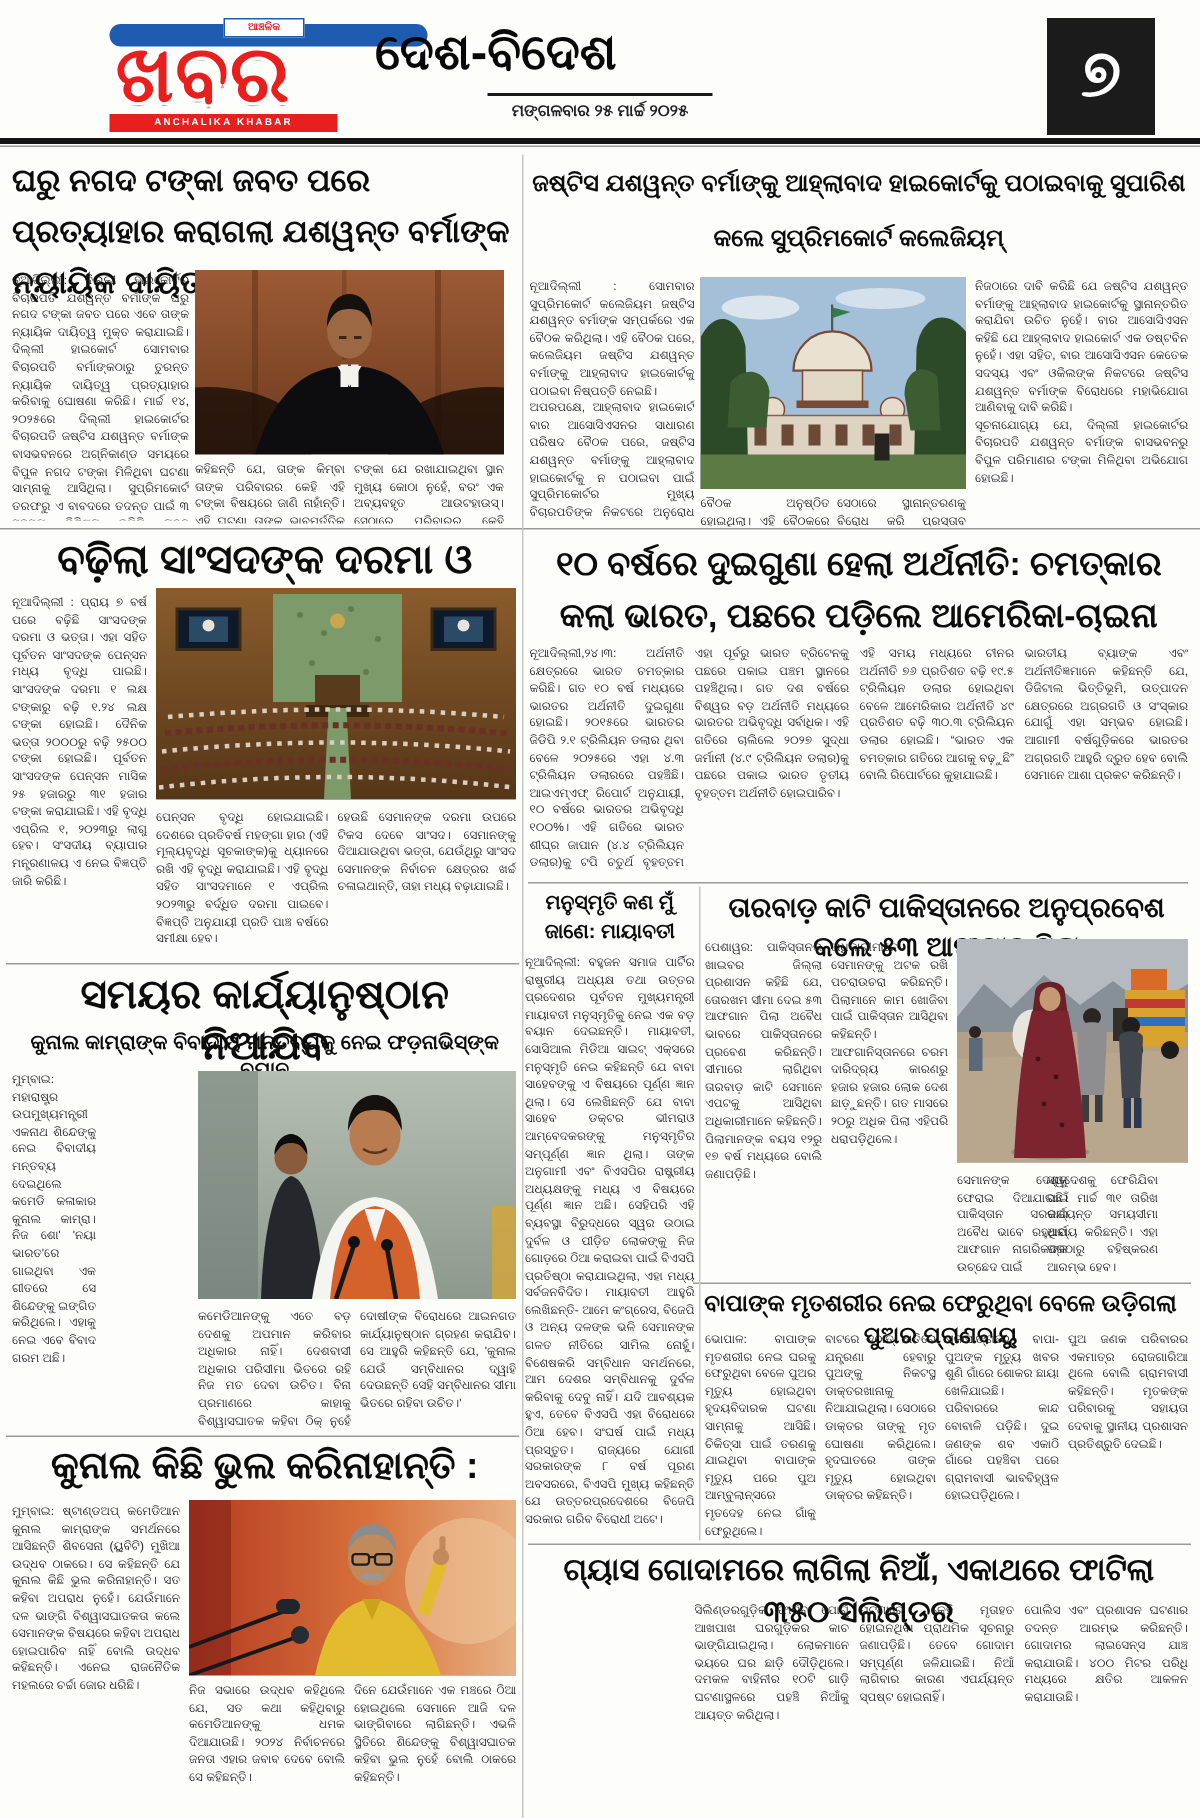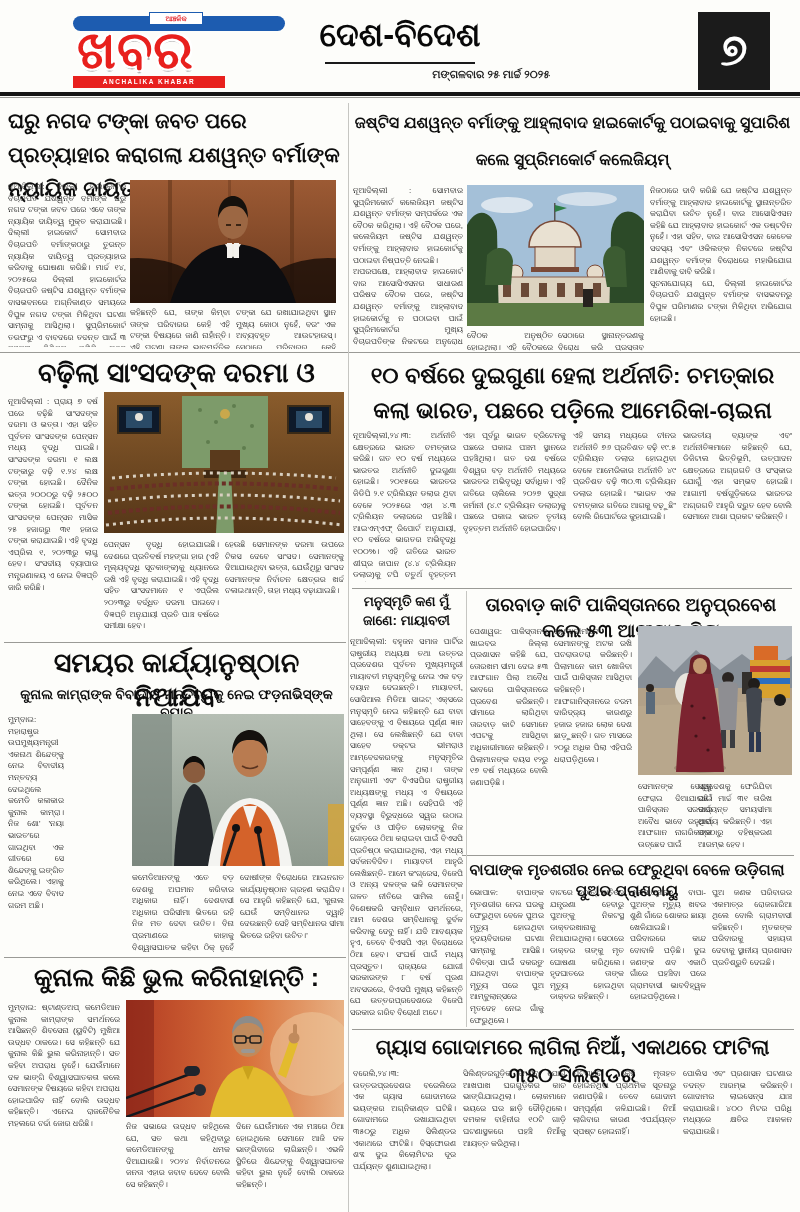--- a/index.html
+++ b/index.html
@@ -11,22 +11,22 @@
   .rule-h{background:#9a9a96;height:1px;}
   .rule-v{background:#c6c6c2;width:1px;}
   .photo{overflow:hidden;background:#777;}
   .photo svg{display:block;}
   
   .logo-blue{background:#1d5cb0;border-radius:9px;}
   .logo-toplabel{background:#fff;color:#e31e24;font-size:7px;font-weight:bold;text-align:center;line-height:11px;border:1px solid #1d5cb0;}
   .logo-main{color:#e8201d;font-weight:bold;font-size:52px;line-height:52px;letter-spacing:1px;
      text-shadow:-2px -2px 0 #fff,2px -2px 0 #fff,-2px 2px 0 #fff,2px 2px 0 #fff,0 3px 0 #b3b3b3;}
   .logo-redbar{background:#e8201d;color:#fff;font-size:6.5px;font-weight:bold;letter-spacing:1.5px;text-align:center;line-height:12px;}
-  .section-title{font-weight:bold;font-size:33px;line-height:38px;color:#080808;text-align:center;}
-  .date-line{font-size:11px;font-weight:bold;color:#222;text-align:right;}
+  .section-title{font-weight:bold;font-size:33px;line-height:38px;color:#080808;}
+  .date-line{font-size:11px;font-weight:bold;color:#222;text-align:center;}
   .pagebox{background:#1b1b1b;color:#fff;text-align:center;}
   .pagebox span{font-size:44px;line-height:76px;font-weight:bold;}
   .thickrule{background:#151515;}
 </style>
 </head>
 <body>
 
 <div class="page">
 
   <div class="abs" style="left:28px;top:12px;width:222px;height:78px;margin-left:43px;">
@@ -201,21 +201,21 @@
       <circle cx="58" cy="110" r="1.6" fill="#3f1218"></circle>
         <circle cx="70" cy="124" r="1.6" fill="#3f1218"></circle>
     </svg>
   </div>
   <div class="abs bcol" style="left:638px;top:781px;width:74px;height:71px;">ସେମାନଙ୍କ ଦେଶକୁ ଫେରାଇ ଦିଆଯାଇଛି। ପାକିସ୍ତାନ ସରକାର ଅବୈଧ ଭାବେ ରହୁଥିବା ଆଫଗାନ ନାଗରିକଙ୍କ ଉଚ୍ଛେଦ ପାଇଁ</div>
   <div class="abs bcol" style="left:698px;top:781px;width:74px;height:71px;">ସ୍ୱଦେଶକୁ ଫେରିଯିବା ପାଇଁ ମାର୍ଚ୍ଚ ୩୧ ତାରିଖ ପର୍ଯ୍ୟନ୍ତ ସମୟସୀମା ଧାର୍ଯ୍ୟ କରିଛନ୍ତି। ଏହା ପରଠାରୁ ବହିଷ୍କରଣ ଆରମ୍ଭ ହେବ।</div>
 
   <div class="abs rule-h" style="left:462px;top:855px;width:332px;"></div>
 
   <div class="abs hl" style="left:462px;top:859px;width:330px;font-size:15.5px;line-height:21px;">ବାପାଙ୍କ ମୃତଶରୀର ନେଇ ଫେରୁଥିବା ବେଳେ ଉଡ଼ିଗଲା ପୁଅର ପ୍ରାଣବାୟୁ</div>
-  <div class="abs bcol" style="left:470px;top:887px;width:74px;height:140px;">ଭୋପାଳ: ବାପାଙ୍କ ମୃତଶରୀର ନେଇ ଘରକୁ ଫେରୁଥିବା ବେଳେ ପୁଅର ମୃତ୍ୟୁ ହୋଇଥିବା ହୃଦୟବିଦାରକ ଘଟଣା ସାମ୍ନାକୁ ଆସିଛି। ଚିକିତ୍ସା ପାଇଁ ଦକରଙୁ ଯାଇଥିବା ବାପାଙ୍କ ମୃତ୍ୟୁ ପରେ ପୁଅ ଆମ୍ବୁଲାନ୍ସରେ ମୃତଦେହ ନେଇ ଗାଁକୁ ଫେରୁଥିଲେ।</div>
+  <div class="abs bcol" style="left:470px;top:887px;width:74px;height:140px;">ଭୋପାଳ: ବାପାଙ୍କ ମୃତଶରୀର ନେଇ ଘରକୁ ଫେରୁଥିବା ବେଳେ ପୁଅର ମୃତ୍ୟୁ ହୋଇଥିବା ହୃଦୟବିଦାରକ ଘଟଣା ସାମ୍ନାକୁ ଆସିଛି। ଚିକିତ୍ସା ପାଇଁ ତରଣକୁ ଯାଇଥିବା ବାପାଙ୍କ ମୃତ୍ୟୁ ପରେ ପୁଅ ଆମ୍ବୁଲାନ୍ସରେ ମୃତଦେହ ନେଇ ଗାଁକୁ ଫେରୁଥିଲେ।</div>
   <div class="abs bcol" style="left:550px;top:887px;width:74px;height:140px;">ବାଟରେ ହଠାତ୍ ଛାତିରେ ଯନ୍ତ୍ରଣା ହେବାରୁ ପୁଅଙ୍କୁ ନିକଟସ୍ଥ ଡାକ୍ତରଖାନାକୁ ନିଆଯାଇଥିଲା। ସେଠାରେ ଡାକ୍ତର ତାଙ୍କୁ ମୃତ ଘୋଷଣା କରିଥିଲେ। ହୃଦଘାତରେ ତାଙ୍କ ମୃତ୍ୟୁ ହୋଇଥିବା ଡାକ୍ତର କହିଛନ୍ତି।</div>
   <div class="abs bcol" style="left:630px;top:887px;width:76px;height:140px;">ଏକାସାଙ୍ଗରେ ବାପା-ପୁଅଙ୍କ ମୃତ୍ୟୁ ଖବର ଶୁଣି ଗାଁରେ ଶୋକର ଛାୟା ଖେଳିଯାଇଛି। ପରିବାରରେ କାନ୍ଦ ବୋବାଳି ପଡ଼ିଛି। ଦୁଇ ଜଣଙ୍କ ଶବ ଏକାଠି ଗାଁରେ ପହଞ୍ଚିବା ପରେ ଗ୍ରାମବାସୀ ଭାବବିହ୍ୱଳ ହୋଇପଡ଼ିଥିଲେ।</div>
   <div class="abs bcol" style="left:712px;top:887px;width:80px;height:140px;">ପୁଅ ଜଣକ ପରିବାରର ଏକମାତ୍ର ରୋଜଗାରିଆ ଥିଲେ ବୋଲି ଗ୍ରାମବାସୀ କହିଛନ୍ତି। ମୃତକଙ୍କ ପରିବାରକୁ ସହାୟତା ଦେବାକୁ ସ୍ଥାନୀୟ ପ୍ରଶାସନ ପ୍ରତିଶ୍ରୁତି ଦେଇଛି।</div>
 
   <div class="abs hl" style="left:8px;top:646px;width:337px;font-size:27px;line-height:34px;">ସମୟର କାର୍ଯ୍ୟାନୁଷ୍ଠାନ ନିଆଯିବ</div>
   <div class="abs hl" style="left:8px;top:686px;width:337px;font-size:13.5px;line-height:18px;">କୁନାଲ କାମ୍ରାଙ୍କ ବିବାଦୀୟ ମନ୍ତବ୍ୟକୁ ନେଇ ଫଡ଼ନାଭିସ୍‌ଙ୍କ ବୟାନ</div>
   <div class="abs bcol" style="left:8px;top:714px;width:56px;height:238px;">ମୁମ୍ବାଇ: ମହାରାଷ୍ଟ୍ର ଉପମୁଖ୍ୟମନ୍ତ୍ରୀ ଏକନାଥ ଶିନ୍ଦେଙ୍କୁ ନେଇ ବିବାଦୀୟ ମନ୍ତବ୍ୟ ଦେଇଥିଲେ କମେଡି କଳାକାର କୁନାଲ କାମ୍ରା। ନିଜ ଶୋ' 'ନୟା ଭାରତ'ରେ ଗାଇଥିବା ଏକ ଗୀତରେ ସେ ଶିନ୍ଦେଙ୍କୁ ଇଙ୍ଗିତ କରିଥିଲେ। ଏହାକୁ ନେଇ ଏବେ ବିବାଦ ଗରମ ଅଛି।</div>
   <div class="abs photo" style="left:132px;top:714px;width:212px;height:152px;">
     <svg width="212" height="152" viewBox="0 0 212 152">
       <defs>
@@ -277,21 +277,20 @@
       <line x1="0" y1="117" x2="70" y2="92" stroke="#15181d" stroke-width="2.5"></line>
       <circle cx="74" cy="90" r="6" fill="#272b33"></circle>
     </svg>
   </div>
   <div class="abs bcol" style="left:126px;top:1121px;width:104px;height:91px;">ନିଜ ସଭାରେ ଉଦ୍ଧବ କହିଥିଲେ ଯେ, ସତ କଥା କହିଥିବାରୁ କମେଡିଆନଙ୍କୁ ଧମକ ଦିଆଯାଉଛି। ୨୦୨୪ ନିର୍ବାଚନରେ ଜନତା ଏହାର ଜବାବ ଦେବେ ବୋଲି ସେ କହିଛନ୍ତି।</div>
   <div class="abs bcol" style="left:236px;top:1121px;width:108px;height:91px;">ଦିନେ ଯେଉଁମାନେ ଏକ ମଞ୍ଚରେ ଠିଆ ହୋଇଥିଲେ ସେମାନେ ଆଜି ଦଳ ଭାଙ୍ଗିବାରେ ଲାଗିଛନ୍ତି। ଏଭଳି ସ୍ଥିତିରେ ଶିନ୍ଦେଙ୍କୁ ବିଶ୍ୱାସଘାତକ କହିବା ଭୁଲ ନୁହେଁ ବୋଲି ଠାକରେ କହିଛନ୍ତି।</div>
 
   <div class="abs rule-h" style="left:352px;top:1029px;width:442px;"></div>
 
   <div class="abs hl" style="left:353px;top:1033px;width:439px;font-size:20.5px;line-height:28px;">ଗ୍ୟାସ ଗୋଦାମରେ ଲାଗିଲା ନିଆଁ, ଏକାଥରେ ଫାଟିଲା ୩୫୦ ସିଲିଣ୍ଡର</div>
-  <div class="abs bcol" style="left:353px;top:1068px;width:103px;height:144px;">ବରେଲି,୨୪।୩: ଉତ୍ତରପ୍ରଦେଶର ବରେଲିରେ ଏକ ଗ୍ୟାସ ଗୋଦାମରେ ଭୟଙ୍କର ଅଗ୍ନିକାଣ୍ଡ ଘଟିଛି। ଗୋଦାମରେ ରଖାଯାଇଥିବା ୩୫୦ରୁ ଅଧିକ ସିଲିଣ୍ଡର ଏକାଥରେ ଫାଟିଛି। ବିସ୍ଫୋରଣ ଶବ୍ଦ ଦୁଇ କିଲୋମିଟର ଦୂର ପର୍ଯ୍ୟନ୍ତ ଶୁଣାଯାଇଥିଲା।</div>
   <div class="abs bcol" style="left:463px;top:1068px;width:103px;height:144px;">ସିଲିଣ୍ଡରଗୁଡ଼ିକ ଫାଟିବା ଯୋଗୁଁ ଆଖପାଖ ଘରଗୁଡ଼ିକର କାଚ ଭାଙ୍ଗିଯାଇଥିଲା। ଲୋକମାନେ ଭୟରେ ଘର ଛାଡ଼ି ଦୌଡ଼ିଥିଲେ। ଦମକଳ ବାହିନୀର ୧୦ଟି ଗାଡ଼ି ଘଟଣାସ୍ଥଳରେ ପହଞ୍ଚି ନିଆଁକୁ ଆୟତ୍ତ କରିଥିଲା।</div>
   <div class="abs bcol" style="left:573px;top:1068px;width:103px;height:144px;">ଘଟଣାରେ କେହି ମୃତାହତ ହୋଇନଥିବା ପ୍ରାଥମିକ ସୂଚନାରୁ ଜଣାପଡ଼ିଛି। ତେବେ ଗୋଦାମ ସମ୍ପୂର୍ଣ୍ଣ ଜଳିଯାଇଛି। ନିଆଁ ଲାଗିବାର କାରଣ ଏପର୍ଯ୍ୟନ୍ତ ସ୍ପଷ୍ଟ ହୋଇନାହିଁ।</div>
   <div class="abs bcol" style="left:683px;top:1068px;width:109px;height:144px;">ପୋଲିସ ଏବଂ ପ୍ରଶାସନ ଘଟଣାର ତଦନ୍ତ ଆରମ୍ଭ କରିଛନ୍ତି। ଗୋଦାମର ଲାଇସେନ୍ସ ଯାଞ୍ଚ କରାଯାଉଛି। ୪୦୦ ମିଟର ପରିଧି ମଧ୍ୟରେ କ୍ଷତିର ଆକଳନ କରାଯାଉଛି।</div>
 
   <div class="abs rule-v" style="left:348px;top:103px;height:1109px;"></div>
   <div class="abs rule-v" style="left:466px;top:591px;height:436px;"></div>
 
 </div>
 
 </body></html>

